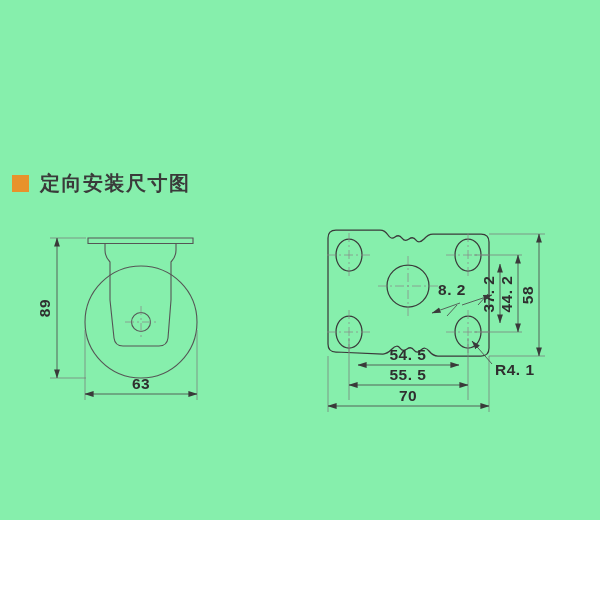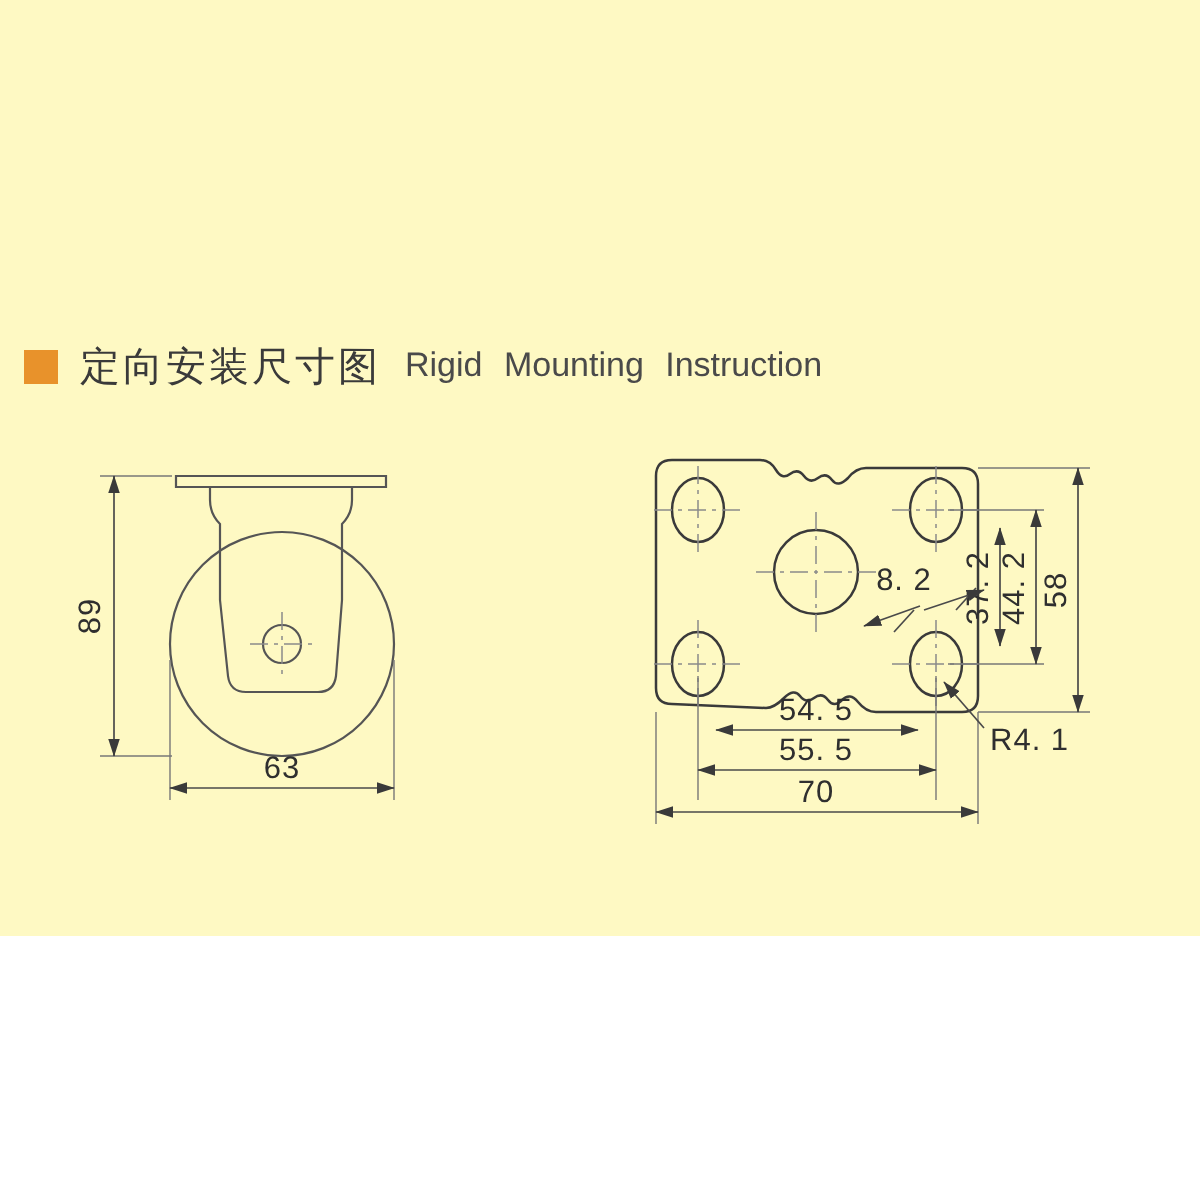--- a/index.html
+++ b/index.html
@@ -11,22 +11,23 @@
     width: 600px;
     height: 600px;
     font-family: "Liberation Sans", "DejaVu Sans", sans-serif;
     overflow: hidden;
     position: relative;
   }
   #page {
     position: absolute;
     left: 0; top: 0;
     width: 600px;
-    height: 468px;
-    background: #fef9c3;
+    height: 520px;
+    background: #86efac;
+    font-weight: bold;
   }
   
   .title-row {
     position: absolute;
     left: 12px;
     top: 168px;
     height: 30px;
     display: flex;
     align-items: center;
   }
@@ -72,21 +73,20 @@
             font-family: "Liberation Sans", sans-serif; letter-spacing: 0.5px; }
 </style>
 </head>
 <body>
 
 <div id="page">
 
   <div class="title-row">
     <span class="bullet"></span>
     <span class="title-cn">定向安装尺寸图</span>
-    <span class="title-en">Rigid  Mounting  Instruction</span>
   </div>
 
   <svg id="drawing" viewBox="0 0 600 600">
     <defs>
       <marker id="ar" markerWidth="9" markerHeight="7" refX="8.6" refY="3.5" orient="auto" markerUnits="userSpaceOnUse">
         <path d="M0,0.6 L9,3.5 L0,6.4 z" fill="#3a3a3a"></path>
       </marker>
       <marker id="arb" markerWidth="9" markerHeight="7" refX="0.4" refY="3.5" orient="auto" markerUnits="userSpaceOnUse">
         <path d="M9,0.6 L0,3.5 L9,6.4 z" fill="#3a3a3a"></path>
       </marker>

